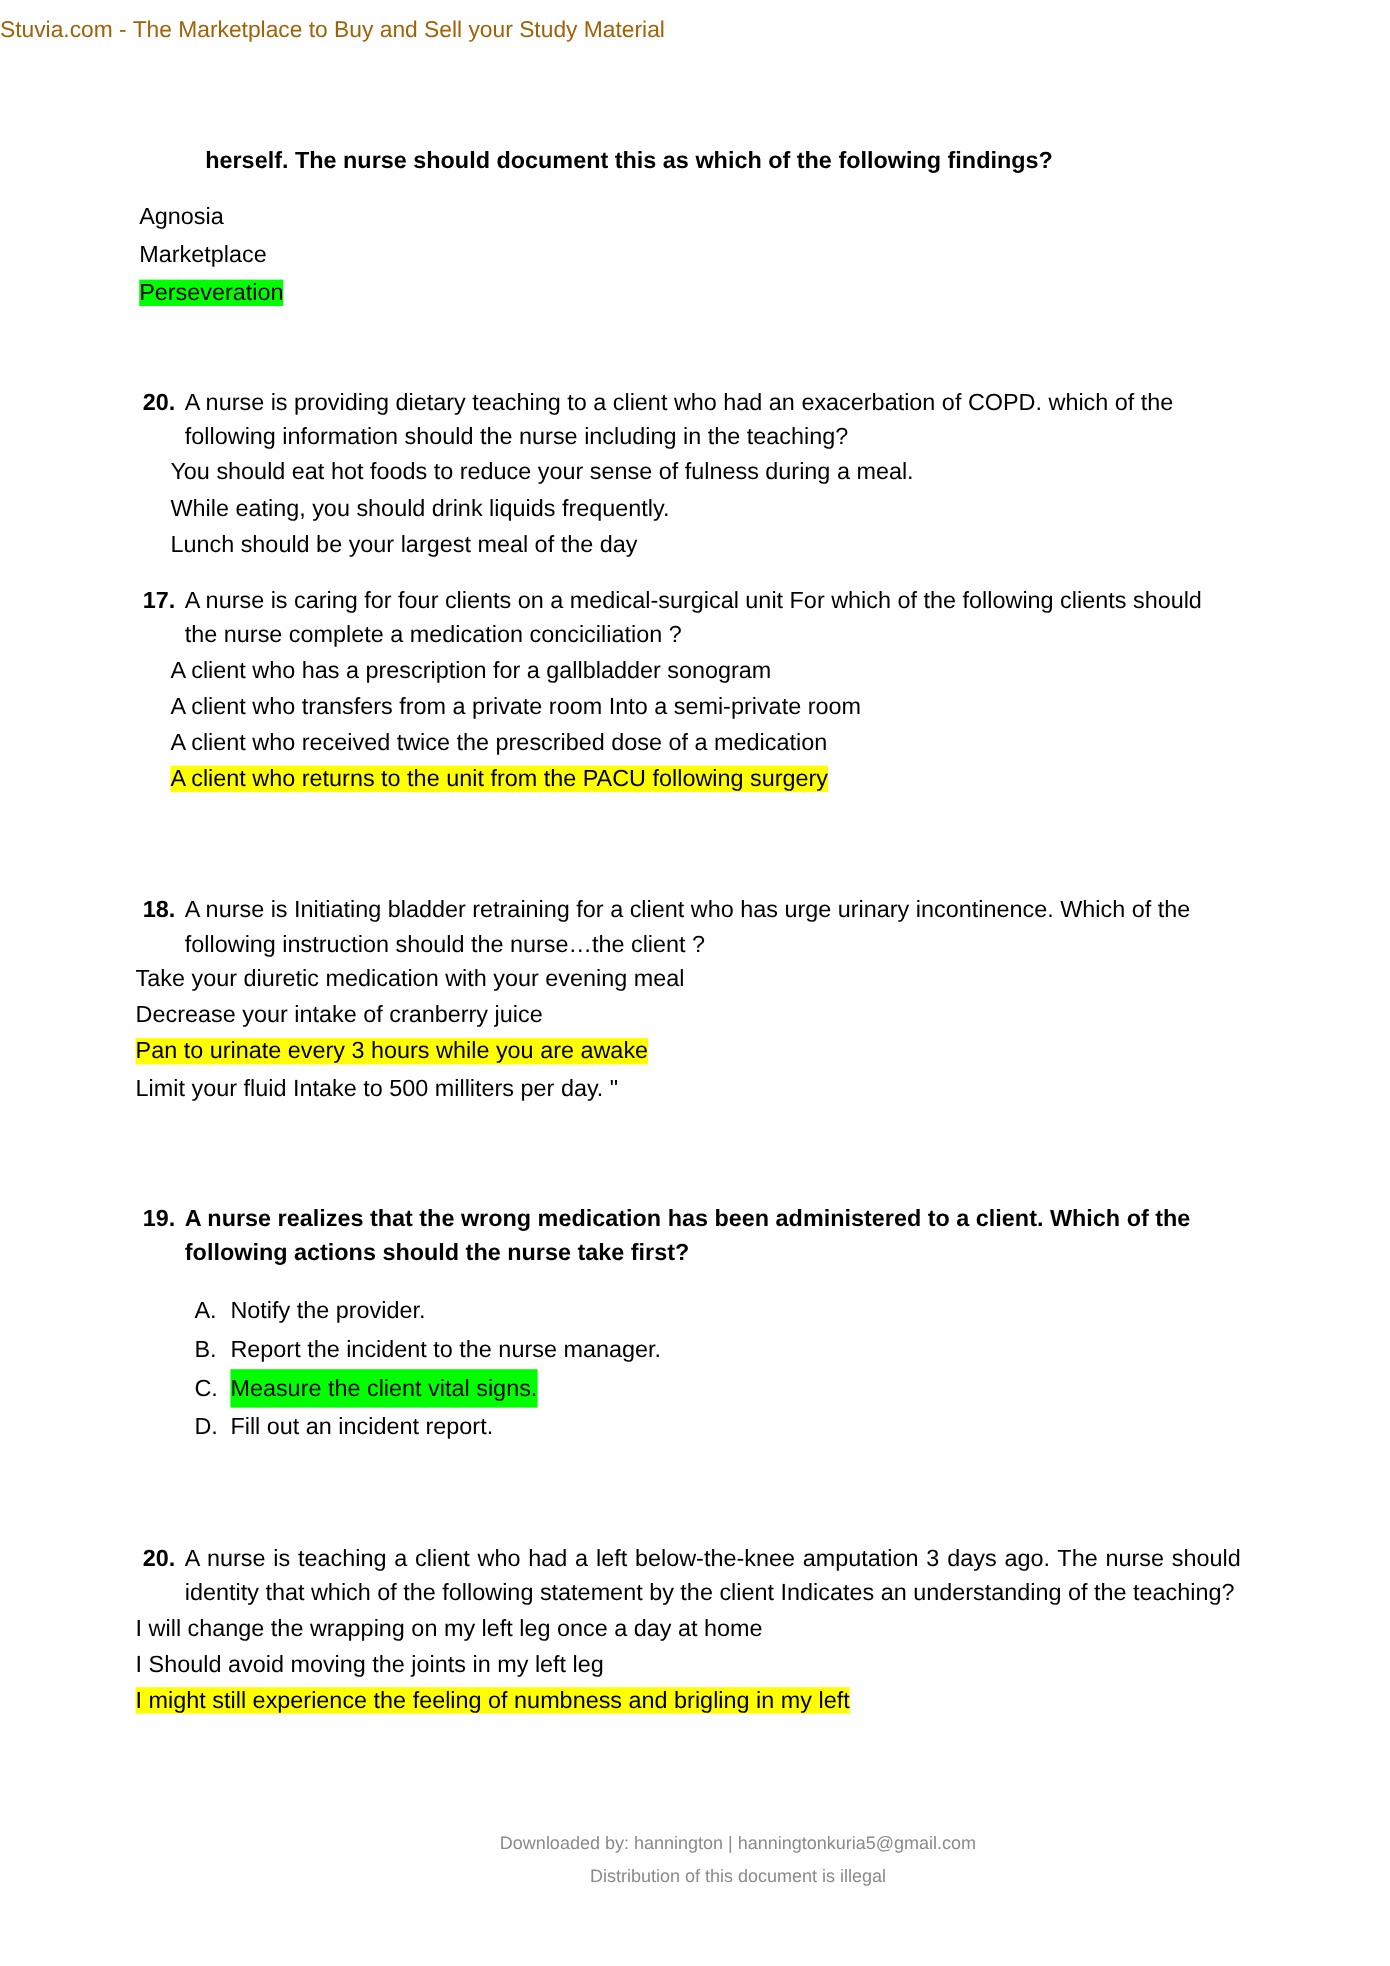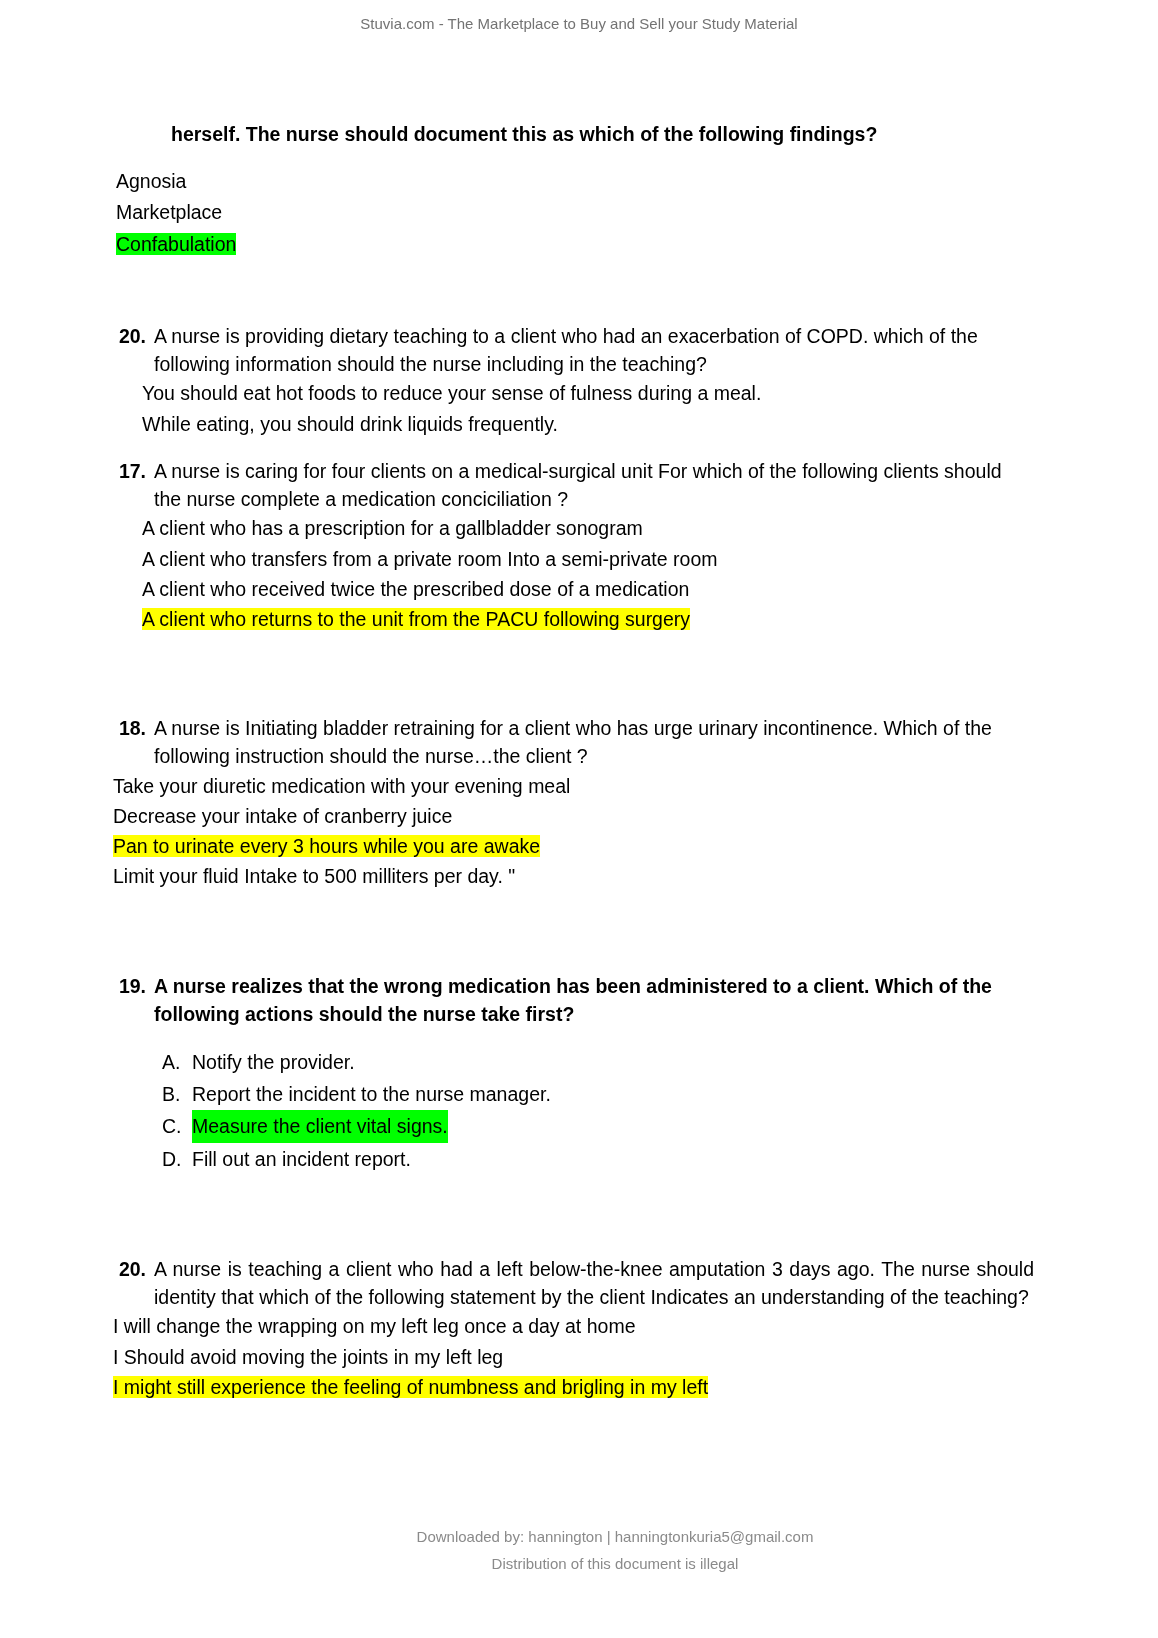--- a/index.html
+++ b/index.html
@@ -18,23 +18,22 @@
     margin: 0 auto;
     background: #ffffff;
     overflow: hidden;
     box-sizing: border-box;
   }
   .header-note {
     position: absolute;
     top: 15px;
     left: 0;
     width: 100%;
-    text-align: center;
-    font-size: 15px;
-    color: #737373;
+    font-size: 19px;
+    color: #a16207;
   }
   .content {
     position: absolute;
     top: 120px;
     left: 116px;
     width: 918px;
   }
   .q-block {
     margin-bottom: 0;
   }
@@ -122,32 +121,33 @@
 
   <div class="header-note">Stuvia.com - The Marketplace to Buy and Sell your Study Material</div>
 
   <div class="content">
 
     <div class="q-block">
       <div class="lead-line">herself. The nurse should document this as which of the following findings?</div>
       <div class="gap-sm"></div>
       <div class="plain-opt">Agnosia</div>
       <div class="plain-opt">Marketplace</div>
-      <div class="plain-opt"><span class="hl-green">Confabulation</span></div>
+      <div class="plain-opt"><span class="hl-green">Perseveration</span></div>
     </div>
 
     <div class="gap-lg"></div>
 
     <div class="q-block">
       <div class="q-row">
         <div class="q-num">20.</div>
         <div class="q-text">A nurse is providing dietary teaching to a client who had an exacerbation of COPD. which of the following information should the nurse including in the teaching?</div>
       </div>
       <div class="opt-indent">You should eat hot foods to reduce your sense of fulness during a meal.</div>
       <div class="opt-indent">While  eating, you should drink liquids frequently.</div>
+      <div class="opt-indent"> Lunch should be your largest meal of the day</div>
     </div>
 
     <div class="gap-sm"></div>
 
     <div class="q-block">
       <div class="q-row">
         <div class="q-num">17.</div>
         <div class="q-text">A nurse is caring for four clients on a medical-surgical unit For which of the following clients should the nurse complete a medication conciciliation  ?</div>
       </div>
       <div class="opt-indent">A client who has a  prescription for a gallbladder sonogram</div>

